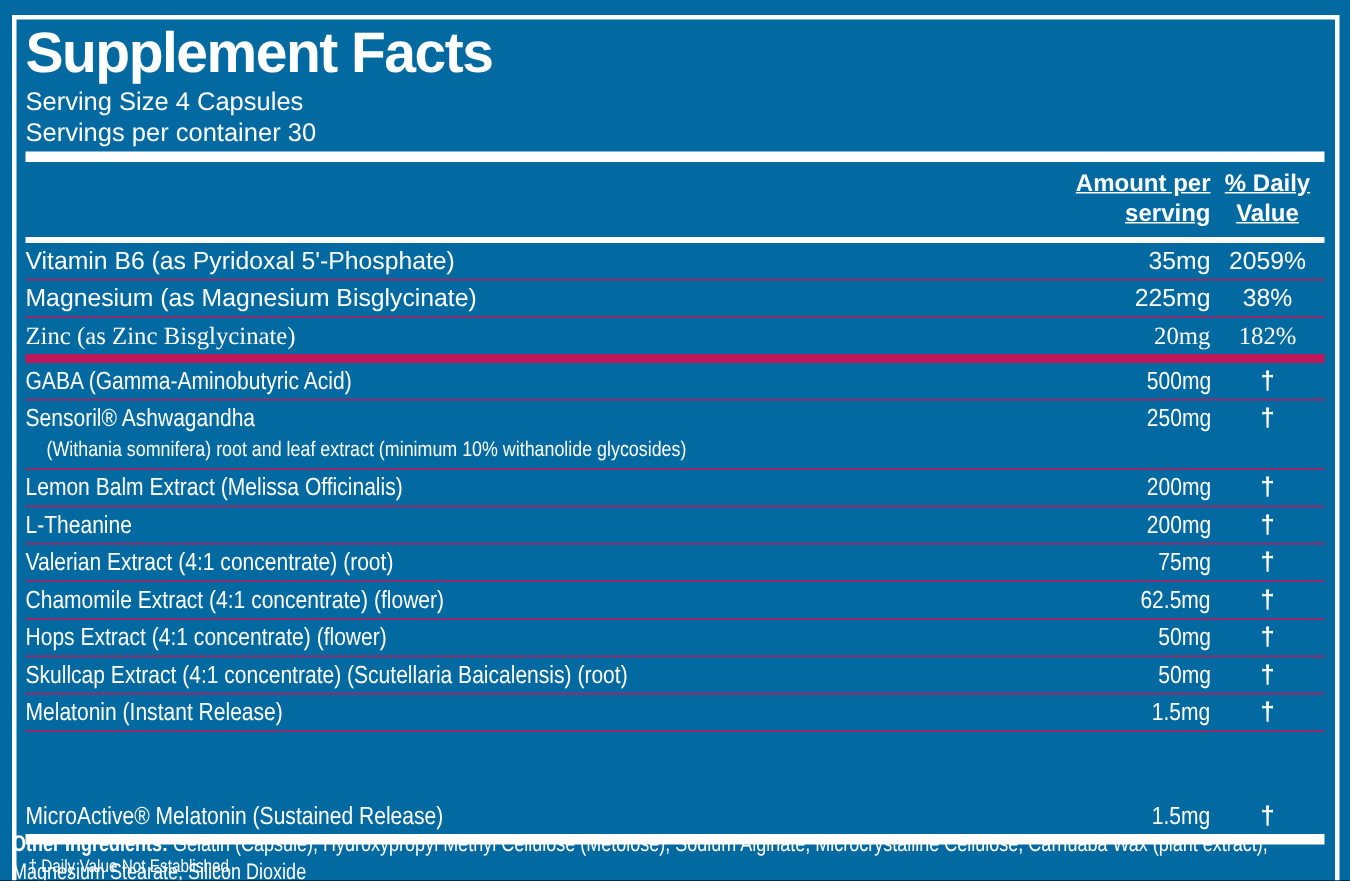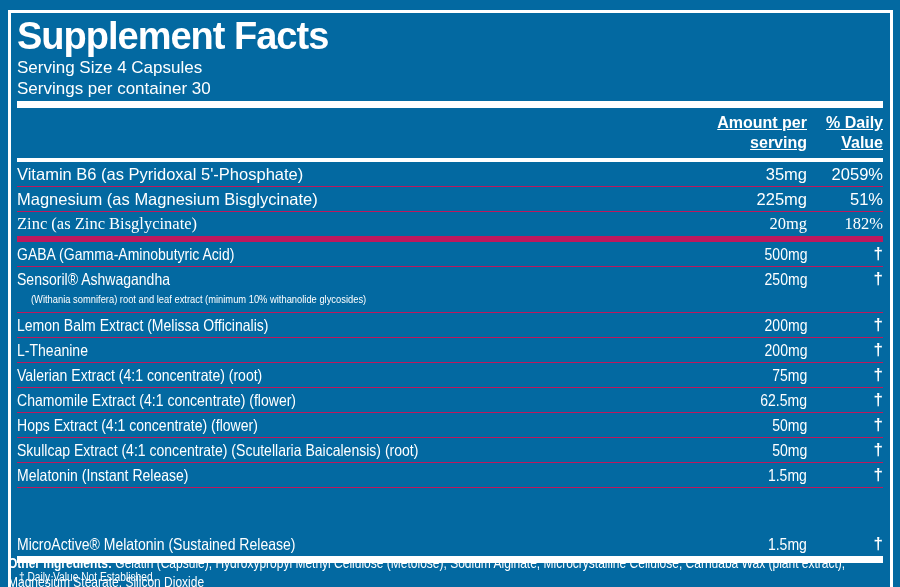--- a/index.html
+++ b/index.html
@@ -40,21 +40,21 @@
     display: flex;
     align-items: flex-end;
     padding: 5px 0 5px 0;
     font-weight: bold;
     font-size: 16px;
     line-height: 20px;
     text-decoration: underline;
   }
   .name-col { flex: 1; min-width: 0; }
   .amount-col { width: 112px; text-align: right; white-space: nowrap; }
-  .dv-col { width: 76px; text-align: right; white-space: nowrap; }
+  .dv-col { width: 76px; text-align: center; white-space: nowrap; }
   .row {
     display: flex;
     align-items: flex-start;
     border-bottom: 1px solid #be185d;
     font-size: 16.5px;
     line-height: 24px;
   }
   .row:last-child { border-bottom: none; margin-top: 44px; }
   .row.section-end { border-bottom-width: 6px; font-family: Liberation Serif, serif; }
   .cond {
@@ -63,21 +63,21 @@
     transform-origin: 0 50%;
     white-space: nowrap;
   }
   .cond-r {
     display: inline-block;
     transform: scaleX(0.85);
     transform-origin: 100% 50%;
     white-space: nowrap;
   }
   .sub-line {
-    font-size: 11px;
+    font-size: 14px;
     line-height: 21px;
     padding-left: 14px;
     margin-top: -2px;
     margin-bottom: 2px;
     text-decoration: underline;
   }
   .dv-col.dagger { font-weight: bold; font-size: 17px; }
   .footnote {
     font-size: 12px;
     line-height: 18px;
@@ -116,21 +116,21 @@
     <div class="bar bar-4"></div>
     <div id="rows">
         <div class="row">
           <div class="name-col"><span>Vitamin B6 (as Pyridoxal 5'-Phosphate)</span></div>
           <div class="amount-col"><span>35mg</span></div>
           <div class="dv-col">2059%</div>
         </div>
         <div class="row">
           <div class="name-col"><span>Magnesium (as Magnesium Bisglycinate)</span></div>
           <div class="amount-col"><span>225mg</span></div>
-          <div class="dv-col">51%</div>
+          <div class="dv-col">38%</div>
         </div>
         <div class="row section-end">
           <div class="name-col"><span>Zinc (as Zinc Bisglycinate)</span></div>
           <div class="amount-col"><span>20mg</span></div>
           <div class="dv-col">182%</div>
         </div>
         <div class="row">
           <div class="name-col"><span class="cond">GABA (Gamma-Aminobutyric Acid)</span></div>
           <div class="amount-col"><span class="cond-r">500mg</span></div>
           <div class="dv-col dagger">†</div>

